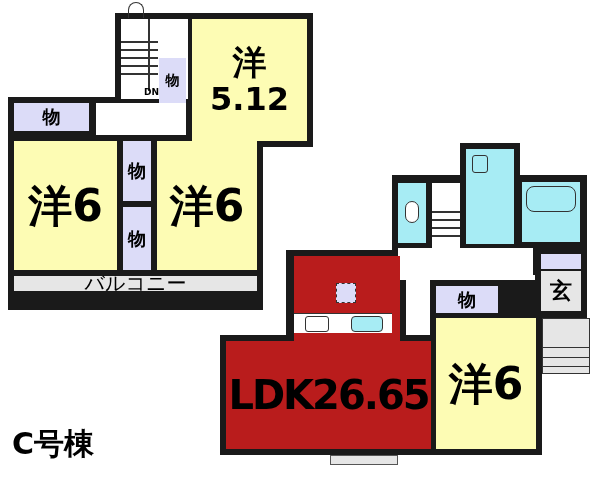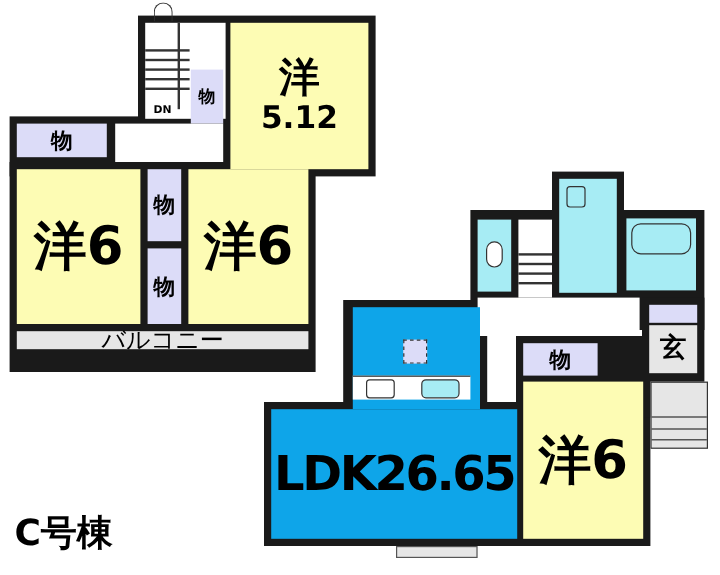--- a/index.html
+++ b/index.html
@@ -1,21 +1,21 @@
 <!DOCTYPE html>
 <html><head>
 <meta charset="utf-8">
 <style>
   html,body{margin:0;padding:0;background:#fff;}
   body{width:600px;height:479px;position:relative;overflow:hidden;font-family:"DejaVu Sans","Liberation Sans",sans-serif;}
   .abs{position:absolute;box-sizing:border-box;}
   .wall{background:#1a1a1a;}
   .room{position:absolute;box-sizing:border-box;display:flex;align-items:center;justify-content:center;color:#000;font-weight:bold;}
   .yellow{background:#fdfcb4;}
-  .salmon{background:#0ea5e9;}
+  .salmon{background:#b91c1c;}
   .closet{background:#dcdcf8;}
   .cyan{background:#a7ecf4;}
   .gray{background:#e6e6e6;}
   .white{background:#fff;}
   .lbl-big{font-size:44px;line-height:1;}
   .lbl-med{font-size:22px;line-height:1;}
   .lbl-small{font-size:18px;}
   .tiny{font-size:9px;font-weight:bold;}
   .step{position:absolute;left:0;right:0;height:2px;background:#333;}
   .door-arc{position:absolute;border:1.5px solid #333;box-sizing:border-box;}
@@ -30,30 +30,30 @@
   <div class="abs wall" style="left:0;top:125px;width:255px;height:175px;"></div>
 
   <div class="abs white" style="left:113px;top:9px;width:67px;height:80px;">
     <div class="step" style="top:22px;left:0;right:30px;"></div>
     <div class="step" style="top:30px;left:0;right:30px;"></div>
     <div class="step" style="top:38px;left:0;right:30px;"></div>
     <div class="step" style="top:46px;left:0;right:30px;"></div>
     <div class="step" style="top:54px;left:0;right:30px;"></div>
     <div class="abs" style="left:27px;top:0;width:2px;height:72px;background:#333;"></div>
   </div>
-  <div class="abs tiny" style="left:120px;top:77px;">DN</div>
+  <div class="abs tiny" style="left:136px;top:77px;">DN</div>
   <div class="door-arc" style="left:120px;top:-8px;width:16px;height:16px;border-radius:16px 16px 0 0;border-bottom:none;"></div>
 
   <div class="room closet lbl-small" style="left:151px;top:48px;width:27px;height:45px;font-size:14px;">
       <span>物</span>
     </div>
 
   <div class="room yellow" style="left:184px;top:9px;width:115px;height:122px;flex-direction:column;">
     <span class="lbl-med" style="font-size:34px;">洋</span>
-    <span class="lbl-med" style="font-size:26px;margin-top:4px;">5.12</span>
+    <span class="lbl-med" style="font-size:32px;margin-top:4px;">5.12</span>
   </div>
 
   <div class="abs white" style="left:88px;top:93px;width:90px;height:32px;"></div>
 
   <div class="room closet lbl-small" style="left:6px;top:93px;width:75px;height:28px;">
       <span>物</span>
     </div>
 
   <div class="room yellow" style="left:6px;top:131px;width:103px;height:129px;">
     <span class="lbl-big">洋</span>

